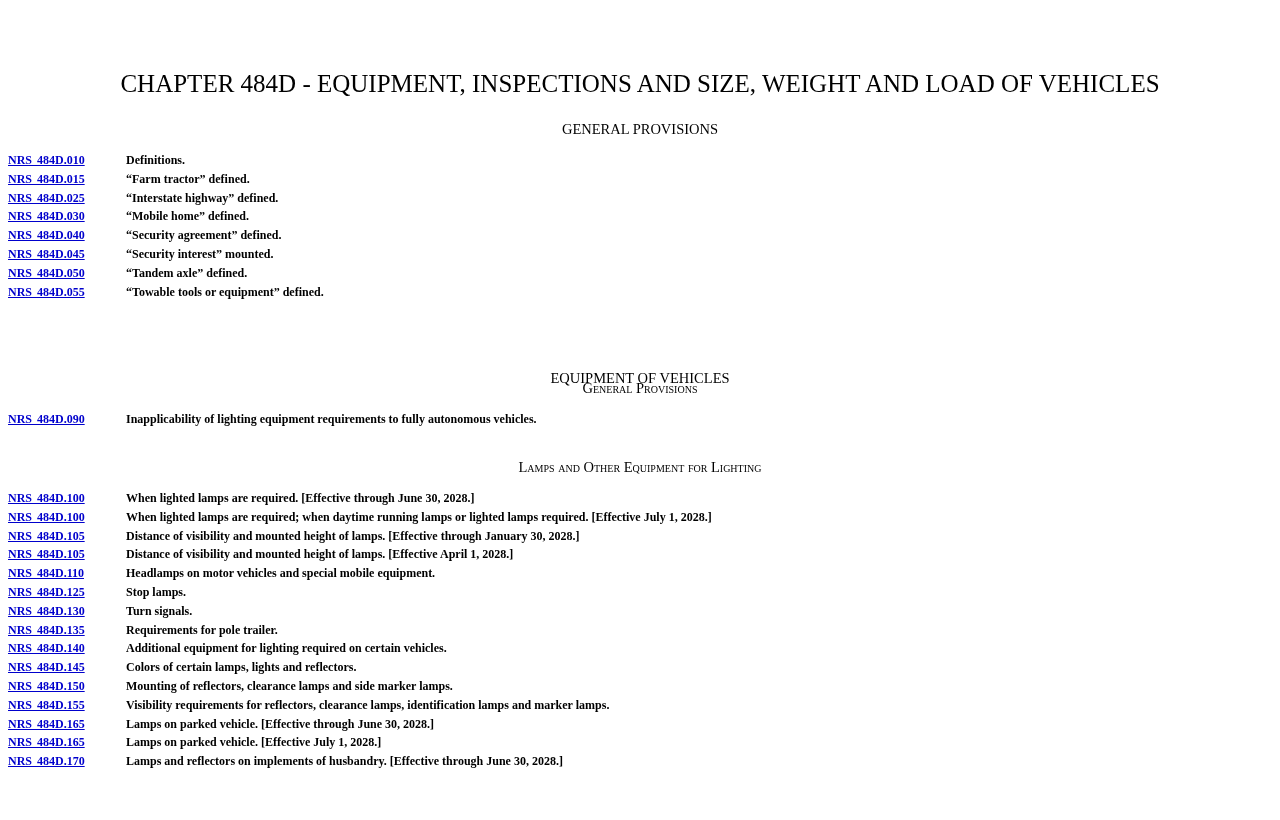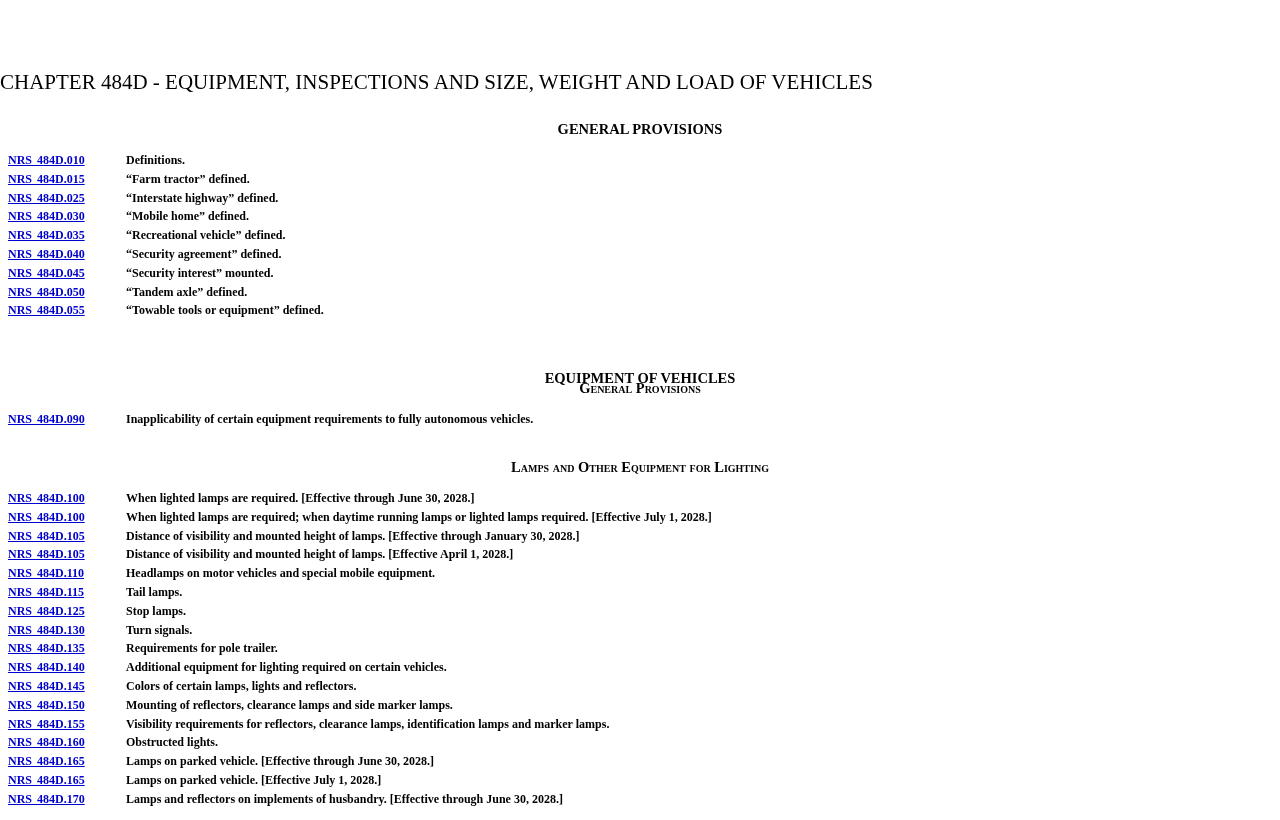--- a/index.html
+++ b/index.html
@@ -3,26 +3,26 @@
 <meta charset="utf-8">
 <style>
   html, body { margin: 0; padding: 0; background: #ffffff; }
   body {
     width: 1280px; height: 820px; overflow: hidden;
     font-family: "Liberation Serif", "DejaVu Serif", serif;
     color: #000;
   }
   .chapter-title {
     position: absolute; left: 0; top: 70px; width: 1280px;
-    font-size: 21px; font-weight: normal;
+    text-align: center; font-size: 25px; font-weight: normal;
     letter-spacing: 0;
   }
   .heading {
     position: absolute; left: 0; width: 1280px; text-align: center;
-    font-weight: bold; font-size: 14.5px;
+    font-weight: normal; font-size: 14.5px;
   }
   .heading.smallcaps { font-variant: small-caps; font-size: 14.5px; }
   .rows { position: absolute; left: 8px; }
   .row { height: 18.8px; line-height: 18.8px; white-space: nowrap; font-size: 12px; font-weight: bold; }
   .row a {
     display: inline-block; width: 118px; color: #0000cc; text-decoration: underline;
     word-spacing: 2px;
   }
   .row span.desc { display: inline-block; }
 </style>
@@ -31,47 +31,44 @@
 
 <div class="chapter-title">CHAPTER 484D - EQUIPMENT, INSPECTIONS AND SIZE, WEIGHT AND LOAD OF VEHICLES</div>
 
 <div class="heading" style="top:121px">GENERAL PROVISIONS</div>
 
 <div class="rows" style="top:151px">
   <div class="row"><a href="#">NRS  484D.010</a><span class="desc">Definitions.</span></div>
   <div class="row"><a href="#">NRS  484D.015</a><span class="desc">“Farm tractor” defined.</span></div>
   <div class="row"><a href="#">NRS  484D.025</a><span class="desc">“Interstate highway” defined.</span></div>
   <div class="row"><a href="#">NRS  484D.030</a><span class="desc">“Mobile home” defined.</span></div>
-  <div class="row"><a href="#">NRS  484D.035</a><span class="desc">“Recreational vehicle” defined.</span></div>
   <div class="row"><a href="#">NRS  484D.040</a><span class="desc">“Security agreement” defined.</span></div>
   <div class="row"><a href="#">NRS  484D.045</a><span class="desc">“Security interest” mounted.</span></div>
   <div class="row"><a href="#">NRS  484D.050</a><span class="desc">“Tandem axle” defined.</span></div>
   <div class="row"><a href="#">NRS  484D.055</a><span class="desc">“Towable tools or equipment” defined.</span></div>
 </div>
 
 <div class="heading" style="top:370px">EQUIPMENT OF VEHICLES</div>
 <div class="heading smallcaps" style="top:380px">General Provisions</div>
 
 <div class="rows" style="top:410px">
-  <div class="row"><a href="#">NRS  484D.090</a><span class="desc">Inapplicability of certain equipment requirements to fully autonomous vehicles.</span></div>
+  <div class="row"><a href="#">NRS  484D.090</a><span class="desc">Inapplicability of lighting equipment requirements to fully autonomous vehicles.</span></div>
 </div>
 
 <div class="heading smallcaps" style="top:459px">Lamps and Other Equipment for Lighting</div>
 
 <div class="rows" style="top:489px">
   <div class="row"><a href="#">NRS  484D.100</a><span class="desc">When lighted lamps are required. [Effective through June 30, 2028.]</span></div>
   <div class="row"><a href="#">NRS  484D.100</a><span class="desc">When lighted lamps are required; when daytime running lamps or lighted lamps required. [Effective July 1, 2028.]</span></div>
   <div class="row"><a href="#">NRS  484D.105</a><span class="desc">Distance of visibility and mounted height of lamps. [Effective through January 30, 2028.]</span></div>
   <div class="row"><a href="#">NRS  484D.105</a><span class="desc">Distance of visibility and mounted height of lamps. [Effective April 1, 2028.]</span></div>
   <div class="row"><a href="#">NRS  484D.110</a><span class="desc">Headlamps on motor vehicles and special mobile equipment.</span></div>
-  <div class="row"><a href="#">NRS  484D.115</a><span class="desc">Tail lamps.</span></div>
   <div class="row"><a href="#">NRS  484D.125</a><span class="desc">Stop lamps.</span></div>
   <div class="row"><a href="#">NRS  484D.130</a><span class="desc">Turn signals.</span></div>
   <div class="row"><a href="#">NRS  484D.135</a><span class="desc">Requirements for pole trailer.</span></div>
   <div class="row"><a href="#">NRS  484D.140</a><span class="desc">Additional equipment for lighting required on certain vehicles.</span></div>
   <div class="row"><a href="#">NRS  484D.145</a><span class="desc">Colors of certain lamps, lights and reflectors.</span></div>
   <div class="row"><a href="#">NRS  484D.150</a><span class="desc">Mounting of reflectors, clearance lamps and side marker lamps.</span></div>
   <div class="row"><a href="#">NRS  484D.155</a><span class="desc">Visibility requirements for reflectors, clearance lamps, identification lamps and marker lamps.</span></div>
-  <div class="row"><a href="#">NRS  484D.160</a><span class="desc">Obstructed lights.</span></div>
   <div class="row"><a href="#">NRS  484D.165</a><span class="desc">Lamps on parked vehicle. [Effective through June 30, 2028.]</span></div>
   <div class="row"><a href="#">NRS  484D.165</a><span class="desc">Lamps on parked vehicle. [Effective July 1, 2028.]</span></div>
   <div class="row"><a href="#">NRS  484D.170</a><span class="desc">Lamps and reflectors on implements of husbandry. [Effective through June 30, 2028.]</span></div>
 </div>
 
 </body></html>

